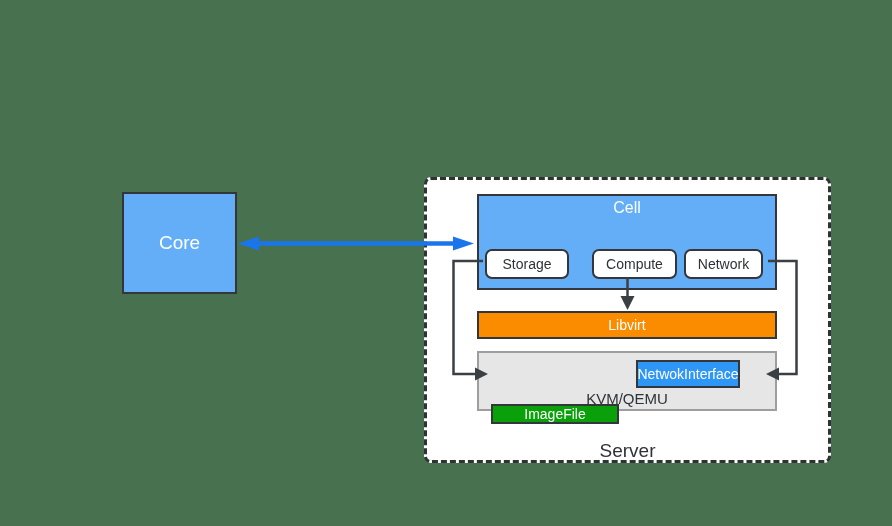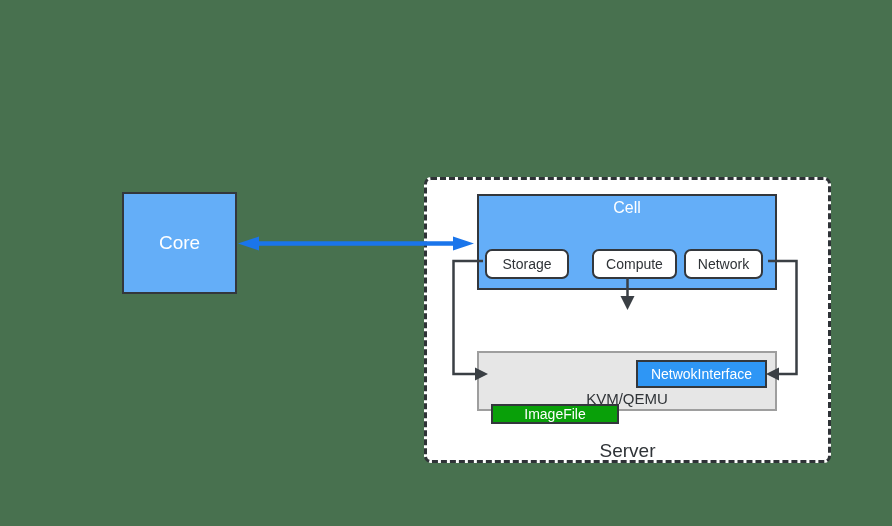--- a/index.html
+++ b/index.html
@@ -106,21 +106,21 @@
     color: var(--text_dark);
   }
   .imagefile-box {
     left: 12px; top: 15px; width: 128px; height: 20px;
     background: var(--green);
     border: 2px solid var(--border_dark);
     font-size: 14px;
     margin-top: 36px;
   }
   .netwok-box {
-    left: 157px; top: 7px; width: 131px; height: 28px;
+    left: 157px; top: 7px; width: 104px; height: 28px;
     background: var(--bright_blue);
     border: 2px solid var(--border_dark);
     font-size: 14px;
   }
   .overlay-svg {
     position: absolute;
     left: 0; top: 0;
     width: 892px; height: 526px;
     pointer-events: none;
     z-index: 10;
@@ -152,20 +152,23 @@
       <span>Storage</span>
     </div>
     <div class="chip chip-compute">
       <span>Compute</span>
     </div>
     <div class="chip chip-network">
       <span>Network</span>
     </div>
   </div>
 
+  <div class="node libvirt-box">
+    <span>Libvirt</span>
+  </div>
 
   <div class="kvm-box">
     <div class="node imagefile-box">
       <span>ImageFile</span>
     </div>
     <div class="node netwok-box">
       <span>NetwokInterface</span>
     </div>
     <div class="kvm-label">KVM/QEMU</div>
   </div>

